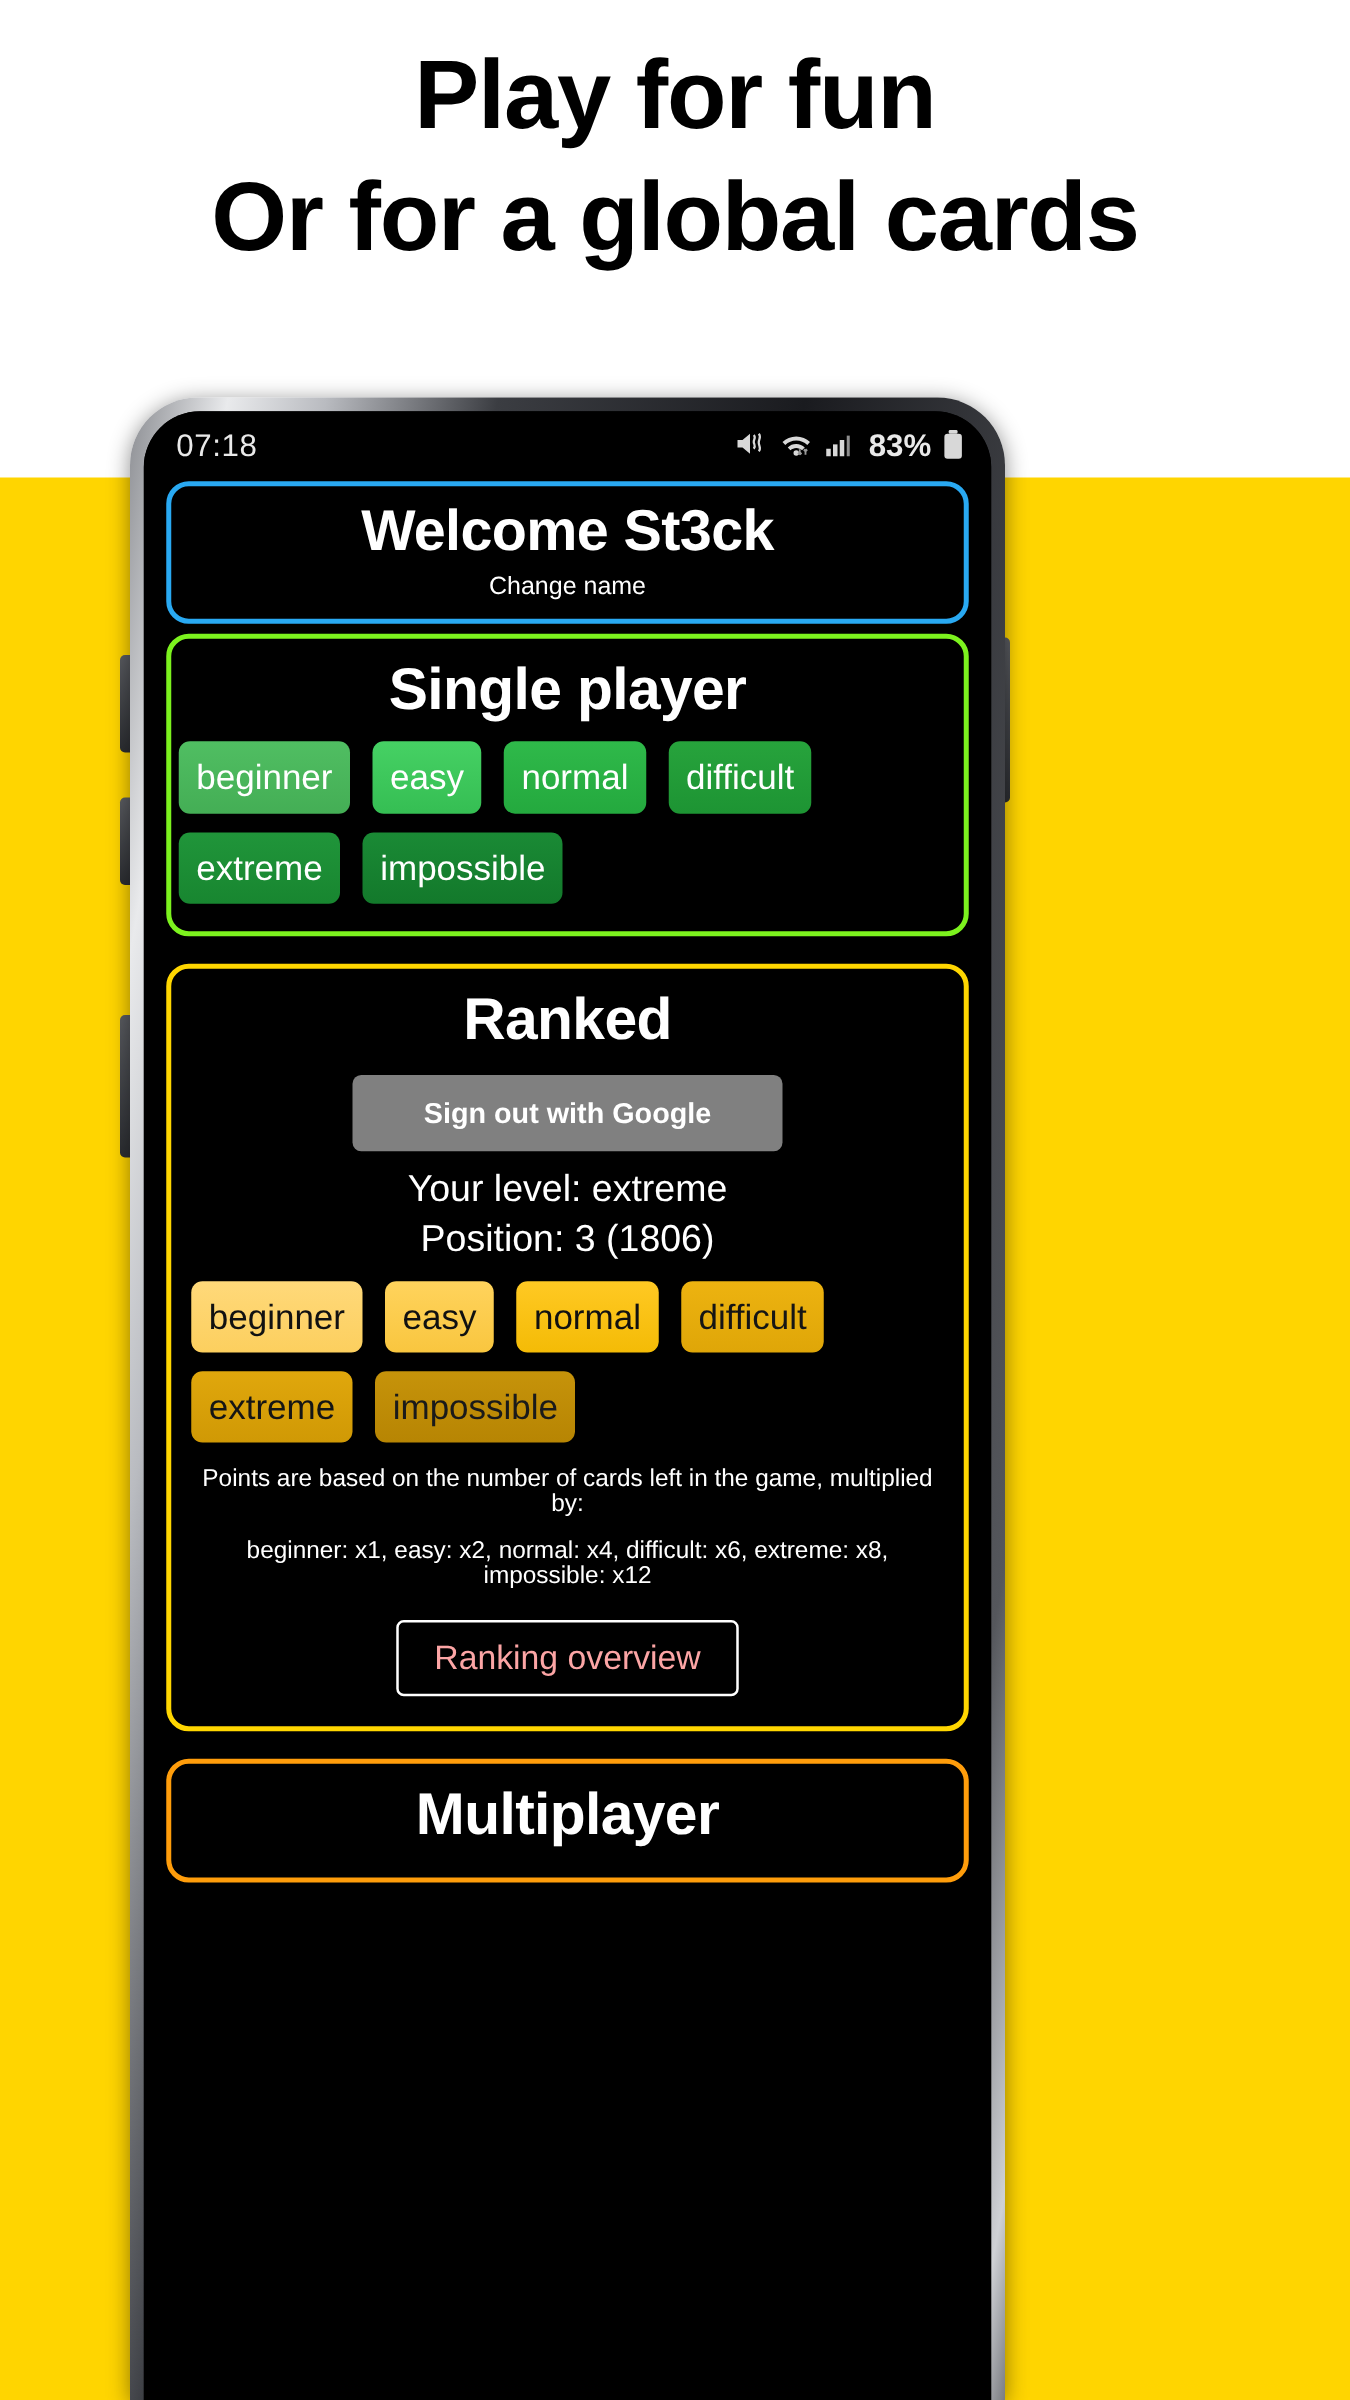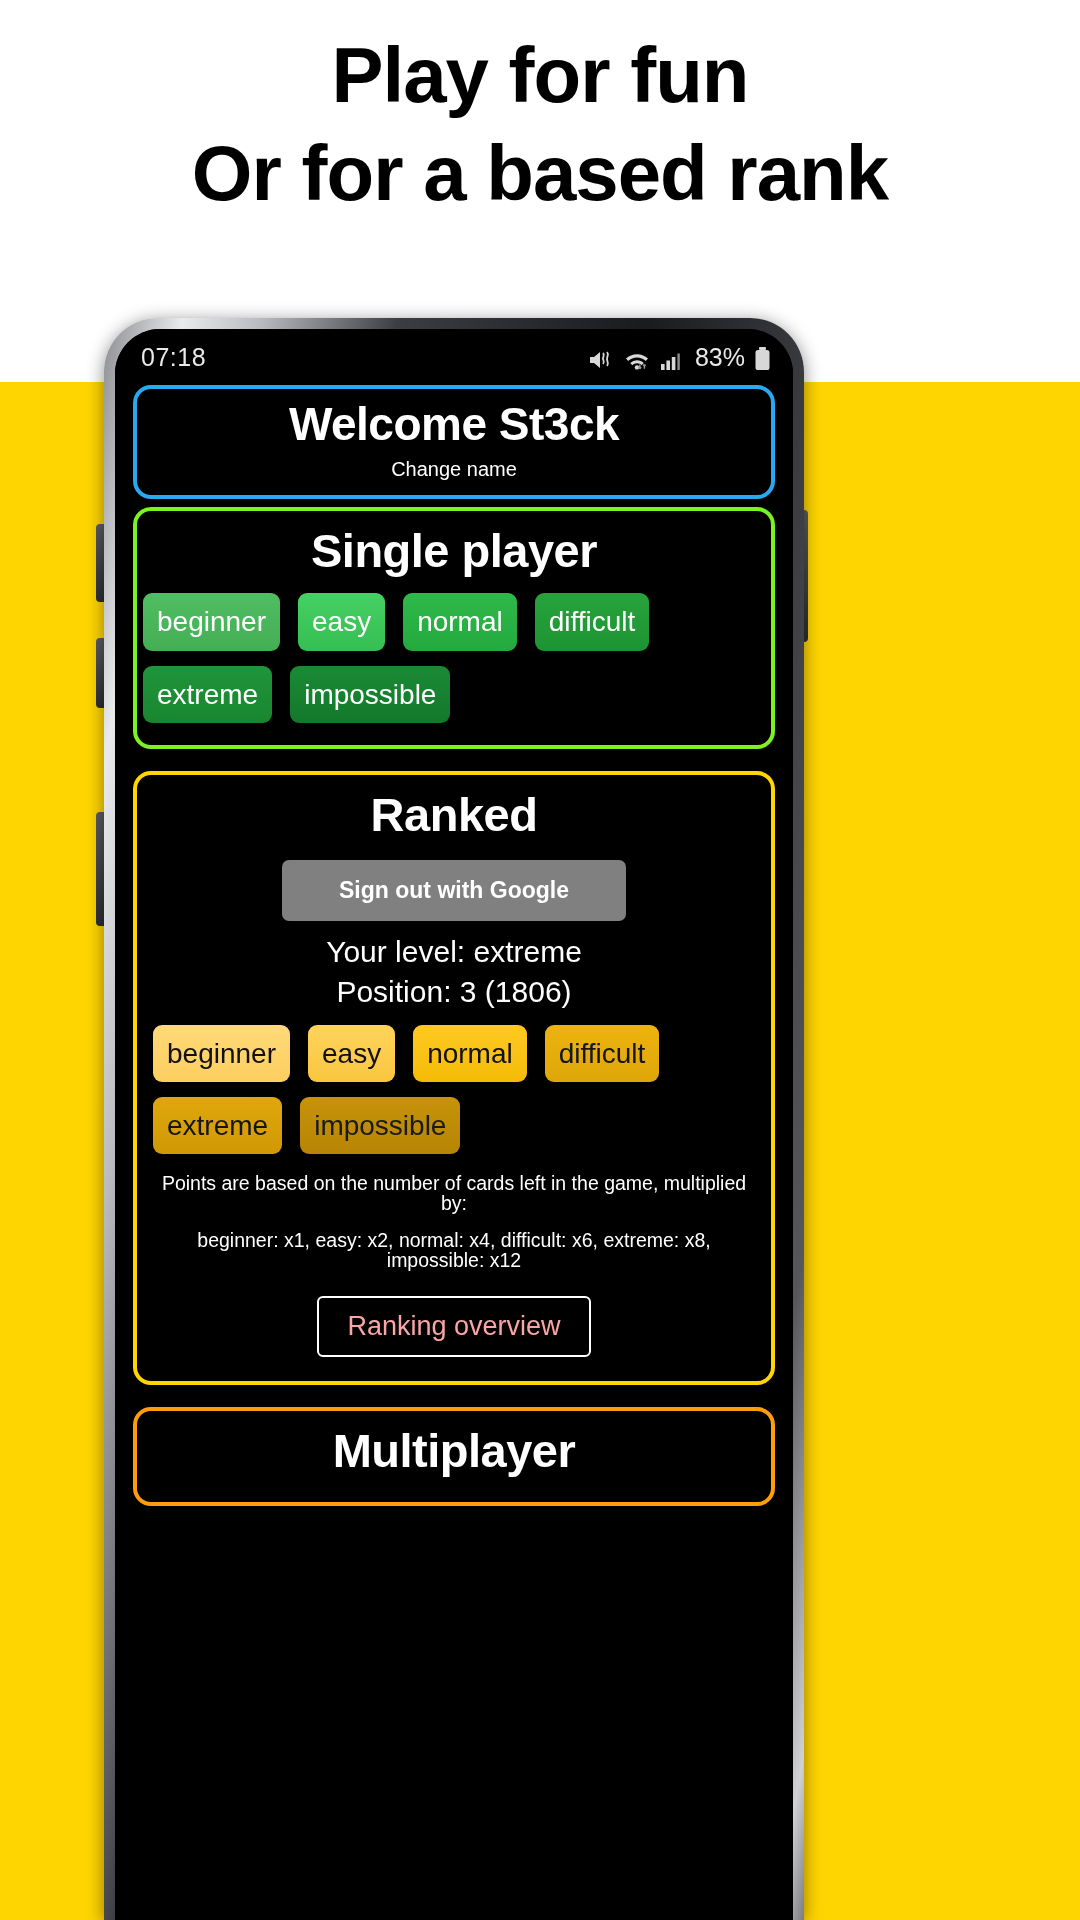--- a/index.html
+++ b/index.html
@@ -77,21 +77,21 @@
     color: #fff;
   }
 
   
   .statusbar {
     position: relative; height: 56px;
     display: flex; align-items: center;
     padding: 0 22px 0 26px;
   }
   .sb-time { font-size: 25px; color: #e9e9e9; letter-spacing: .5px; }
-  .sb-right { margin-left: auto; display: flex; align-items: flex-end; gap: 9px; }
+  .sb-right { margin-left: auto; display: flex; align-items: flex-start; gap: 9px; font-weight: bold; }
   .sb-batt-text { font-size: 25px; color: #e9e9e9; margin-left: 2px; }
   .icon { display:block; }
 
   
   .card {
     margin: 0 18px 22px 18px;
     background: #000;
     border-radius: 18px;
     border: 4px solid #888;
     padding: 14px 10px 18px 10px;
@@ -171,21 +171,21 @@
 </style>
 </head>
 <body>
 
 <div id="root">
 
   <div class="yellow-band"></div>
 
   <div class="headline">
     <span>Play for fun</span>
-    <span class="l2">Or for a based rank</span>
+    <span class="l2">Or for a global cards</span>
   </div>
 
   <div class="side-btn sb1"></div>
   <div class="side-btn sb2"></div>
   <div class="side-btn sb3"></div>
   <div class="side-btn-r"></div>
 
   <div class="phone">
     <div class="phone-inner">
       <div class="notch-dot"></div>

